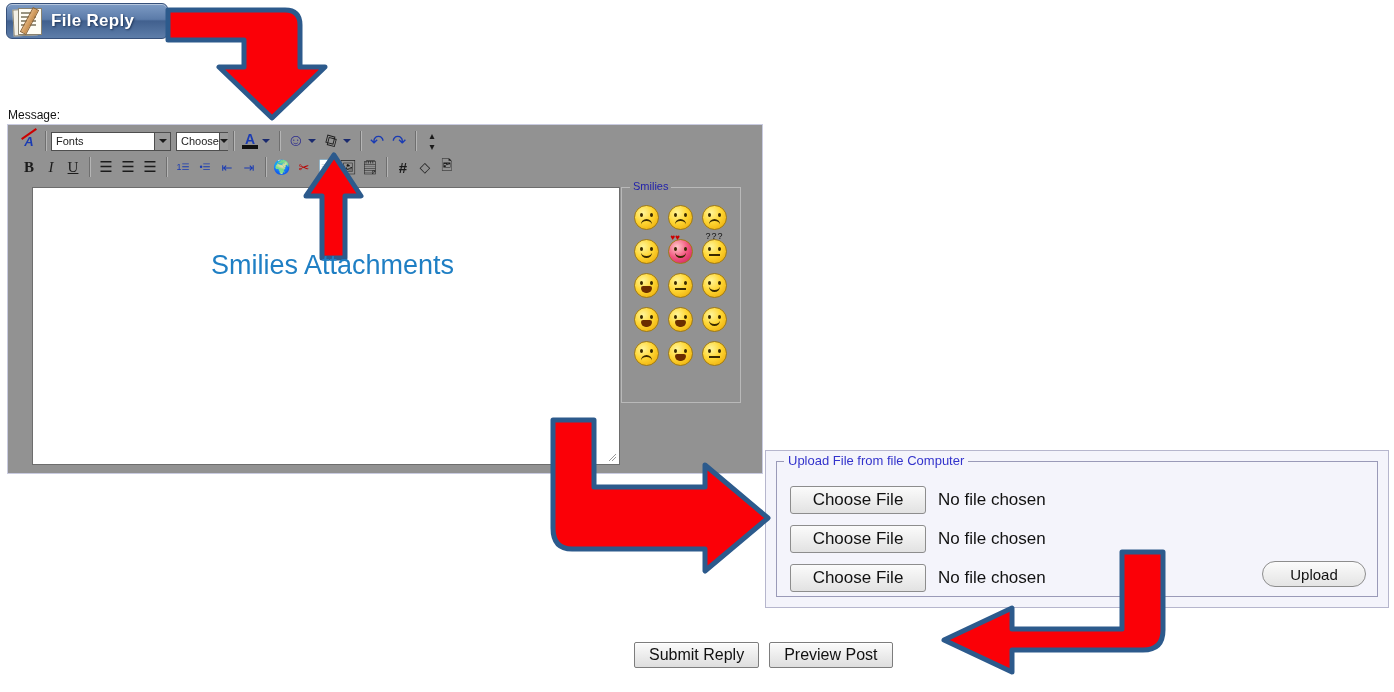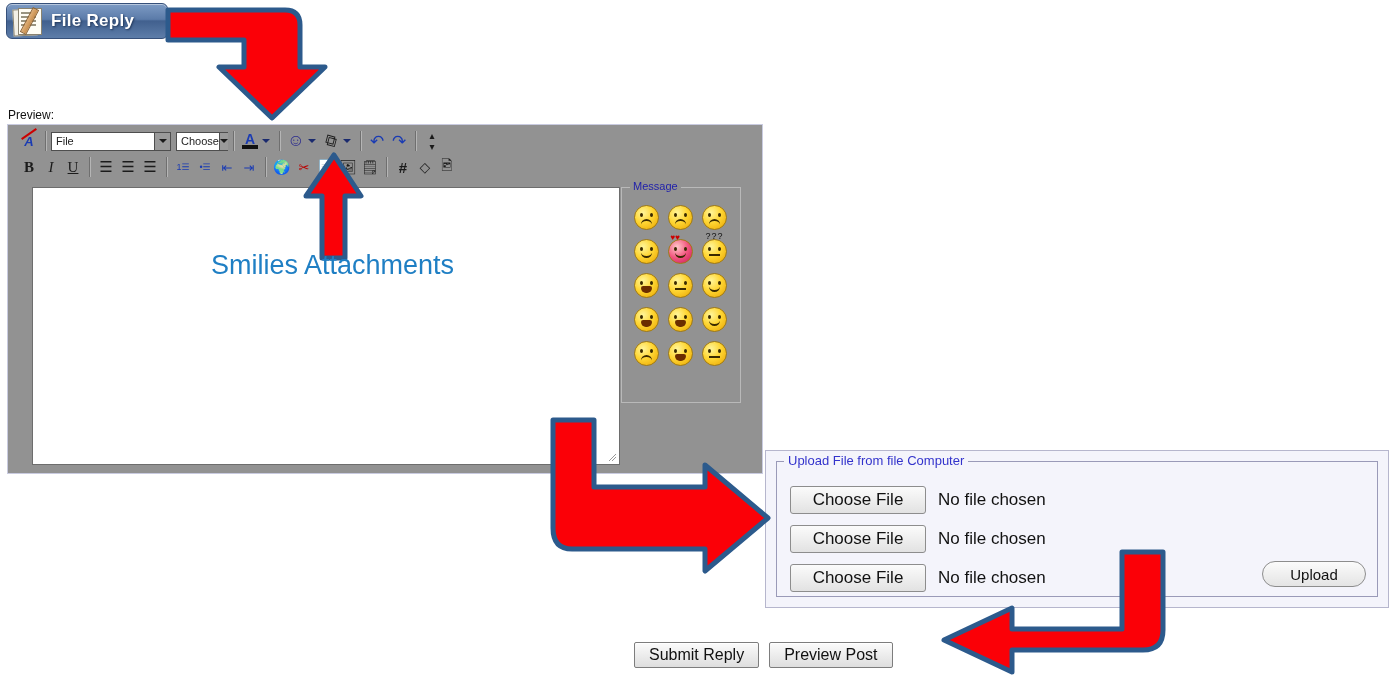--- a/index.html
+++ b/index.html
@@ -133,31 +133,31 @@
 <div class="abs" id="post-reply">
   <span class="pr-icon">
     <span class="paper"></span>
       <span class="paper2"></span>
     <span class="lines"></span>
       <span class="pen"></span>
   </span>
   <span class="pr-label">File Reply</span>
 </div>
 
-<div class="abs" id="message-label">Preview:</div>
+<div class="abs" id="message-label">Message:</div>
 
 <div class="abs" id="editor-outer">
 
   <div id="toolbar">
 
     <div class="tbrow" id="tbrow1">
       <span class="btn-ico" style="font-weight:bold;color:#1a3bb3;font-style:italic;position:relative;">A<span style="position:absolute;left:2px;top:3px;width:18px;height:2px;background:#c00;transform:rotate(-35deg);"></span></span>
       <span class="sep"></span>
       <span class="sel" id="fonts-select">
-        <span class="txt">File</span>
+        <span class="txt">Fonts</span>
         <span class="arrow">
             <i></i>
           </span>
       </span>
       <span style="width:5px"></span>
       <span class="sel" id="sizes-select">
         <span class="txt">Choose</span>
         <span class="arrow">
             <i></i>
           </span>
@@ -313,21 +313,21 @@
         </span>
       <span class="sm">
           <span class="face">
             <i class="e l"></i>
             <i class="e r"></i>
             <i class="m flat"></i>
           </span>
         </span>
     </div>
   </div>
-  <div id="smilies-title">Message</div>
+  <div id="smilies-title">Smilies</div>
   <div id="more-link"><span>[</span><u>More</u><span>]</span></div>
 </div>
 
 <div class="abs" id="upload-panel">
   <div id="upload-fieldset"></div>
   <div id="upload-legend">Upload File from file Computer</div>
 
   <div class="file-row" id="file-row-0">
     <span class="choose-btn">Choose File</span>
     <span class="file-name">No file chosen</span>

